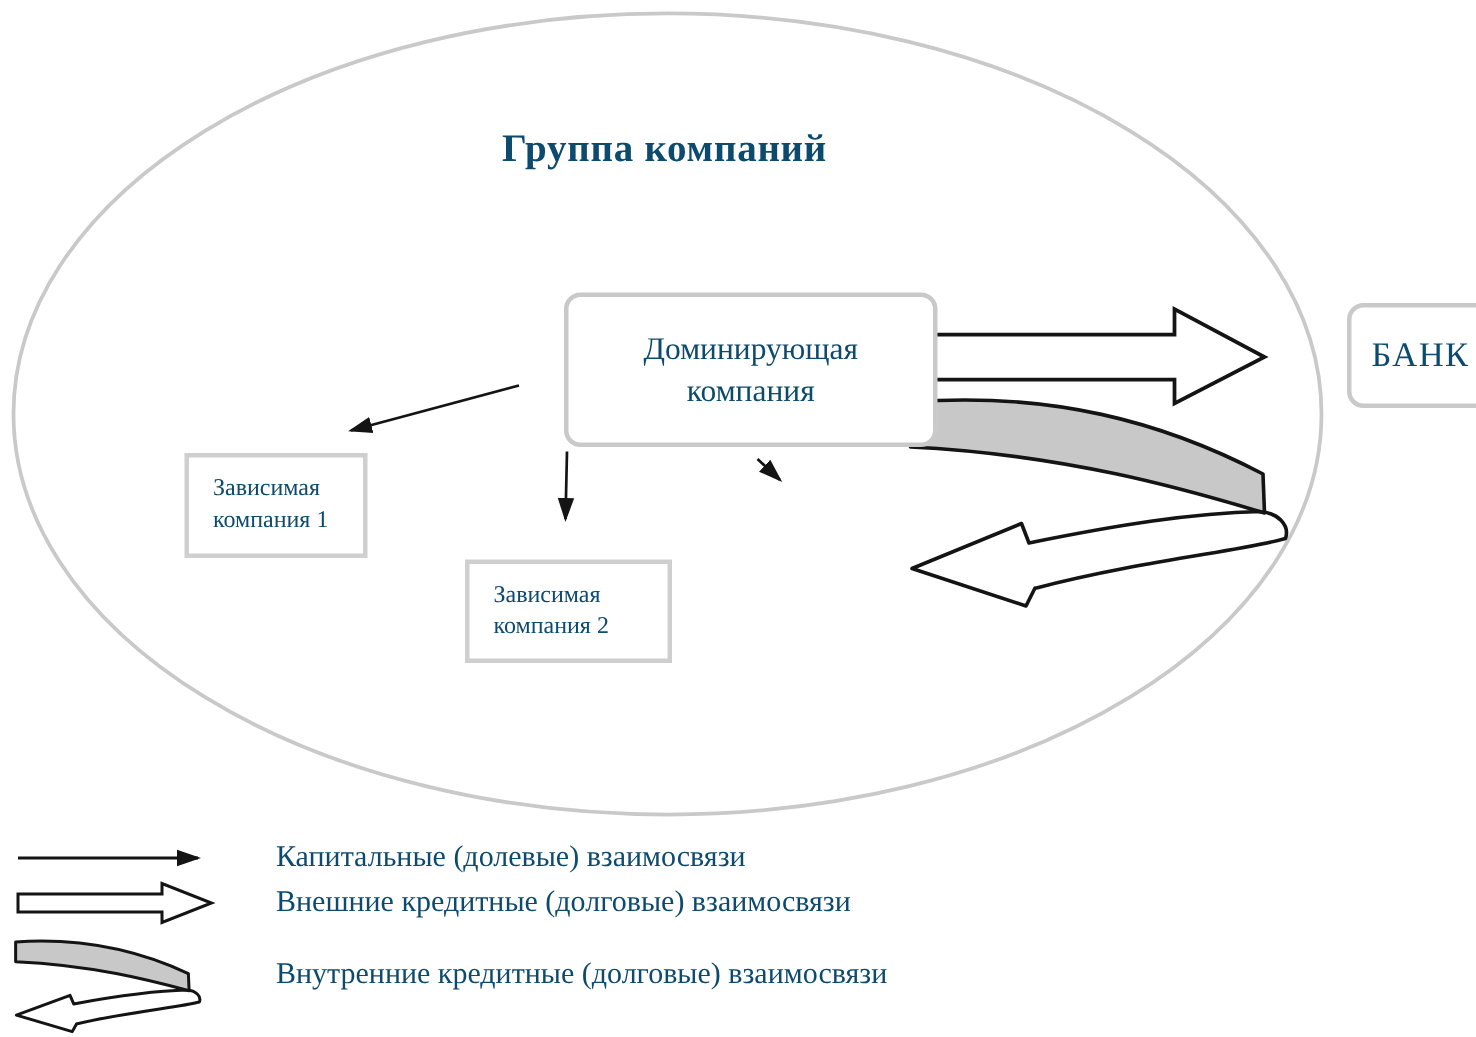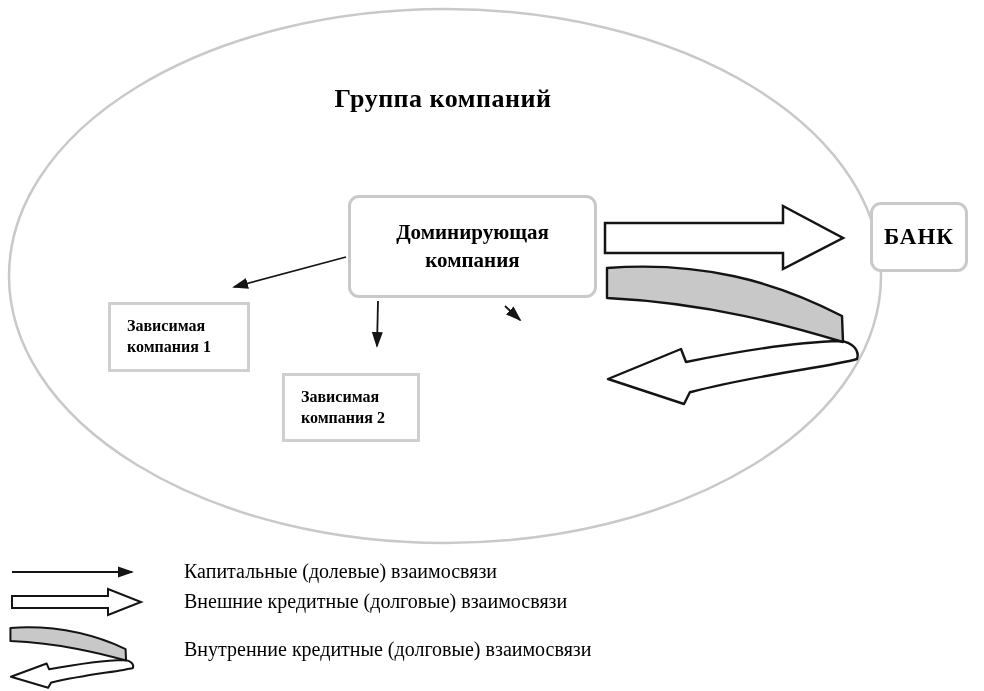--- a/index.html
+++ b/index.html
@@ -3,21 +3,21 @@
 <meta charset="utf-8">
 <style>
   * { margin: 0; padding: 0; box-sizing: border-box; }
   html, body { background: #ffffff; }
   #stage {
     position: relative;
     width: 984px;
     height: 691px;
     background: #ffffff;
     font-family: "Liberation Serif", "DejaVu Serif", serif;
-    color: #000000;
+    color: #0c4a6e;
     overflow: hidden;
   }
   #diagram-svg {
     position: absolute;
     left: 0; top: 0;
     width: 984px; height: 691px;
   }
   .title {
     position: absolute;
     left: 243px; top: 84px;
@@ -26,41 +26,42 @@
     font-size: 26px;
     font-weight: bold;
     letter-spacing: 0.5px;
   }
   .node {
     position: absolute;
     background: #ffffff;
     display: flex;
     align-items: center;
     justify-content: center;
-    font-weight: bold;
+    font-weight: normal;
     line-height: 1.3;
+    margin-left: 28px;
   }
   .node-rounded {
     border: 3px solid #c9c9c9;
     border-radius: 11px;
   }
   .node-square {
     border: 3px solid #cfcfcf;
     justify-content: flex-start;
     padding-left: 16px;
     font-size: 16px;
   }
   #node-dominant {
     left: 348px; top: 195px;
     width: 249px; height: 103px;
     font-size: 21px;
     text-align: center;
     padding: 0 10px;
   }
-  #node-dep1 { left: 108px;  top: 302px; width: 142px; height: 70px; }
+  #node-dep1 { left: 95px;  top: 302px; width: 122px; height: 70px; }
   #node-dep2 { left: 282px; top: 373px; width: 138px; height: 69px; }
   #node-dep3 { left: 458px; top: 345px; width: 140px; height: 70px; }
   #node-bank {
     left: 870px; top: 202px;
     width: 98px; height: 70px;
     font-size: 23px;
     letter-spacing: 1px;
   }
   .legend-label {
     position: absolute;

